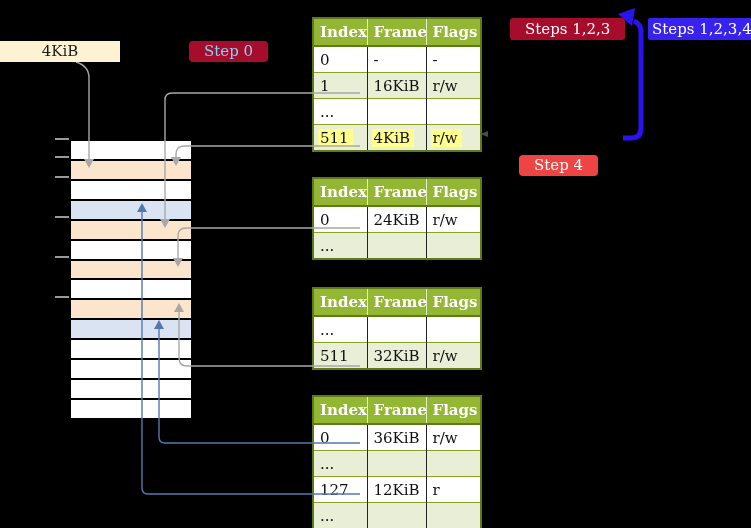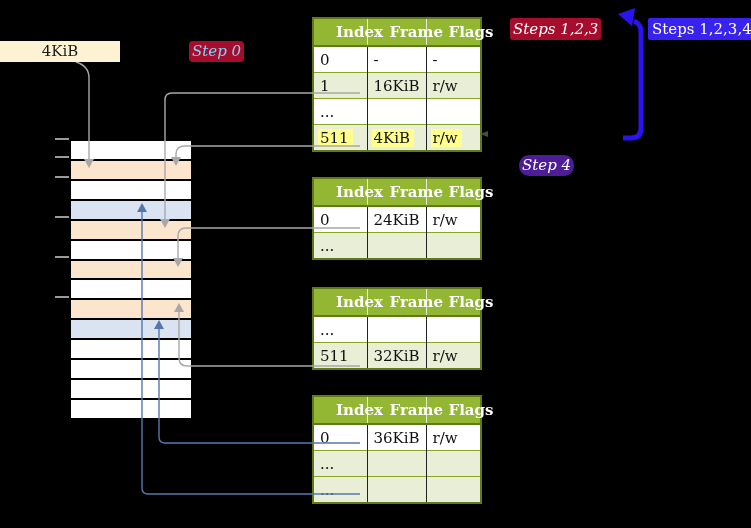--- a/index.html
+++ b/index.html
@@ -2,41 +2,41 @@
 <html style="--head-green: #94b733; --row-green: #e9eed6; --olive-dark: #5f7a1a; --olive-light: #8aa427; --mark-yellow: #ffff8e; --arrow-gray: #a8a8a8; --arrow-steel: #5478ae; --arrow-thick: #2b13f0;"><head>
 <meta charset="utf-8">
 <style>
   html,body{margin:0;padding:0;background:#000;}
   #canvas{
     position:relative;width:751px;height:528px;background:#000;overflow:hidden;
     font-family:"DejaVu Serif","Liberation Serif",serif;font-size:15px;color:#111;
   }
   
   .lbl{position:absolute;line-height:21px;text-align:center;white-space:nowrap;z-index:10;}
-  .lbl.pill{border-radius:4px;padding:0 3px;font-style:italic;}
+  .lbl.pill{border-radius:4px;padding:0 15px;}
   #frame-size-label{left:0;top:41px;width:120px;height:21px;}
   #step0-label{left:189px;top:41px;height:21px;}
   #steps123-label{left:510px;top:18px;height:22px;line-height:22px;border-radius:3px;}
   #steps1234-label{left:648px;top:18px;height:22px;line-height:22px;border-radius:2px;padding:0 4px;}
   #step4-label{left:519px;top:155px;height:21px;}
   
   #memory-stack{
     position:absolute;left:69px;top:139px;width:120px;height:277px;
     border:2px solid #000;background:#000;display:flex;flex-direction:column;row-gap:2px;z-index:1;
   }
   .mrow{flex:1;}
   .tick{position:absolute;left:55px;width:14px;height:2px;background:#9a9a9a;z-index:1;}
   
   .pt{position:absolute;left:312px;z-index:2;}
   .pt table{border-collapse:collapse;table-layout:fixed;width:168px;
     border:2px solid var(--olive-dark);}
   .pt col.c1{width:54px;} .pt col.c2{width:59px;} .pt col.c3{width:55px;}
   .pt th{
     background:var(--head-green);color:#fff;font-weight:bold;text-align:left;
-    font-size:15px;height:24px;padding:1px 0 1px 22px;border-bottom:2px solid var(--olive-dark);
+    font-size:15px;height:24px;padding:1px 0 1px 6px;border-bottom:2px solid var(--olive-dark);
   }
   .pt th+th{border-left:1px solid rgba(255,255,255,.75);}
   .pt td{
     height:25px;padding:0 0 0 6px;font-size:15px;background:#fff;
     border-top:1px solid var(--olive-light);vertical-align:middle;
   }
   .pt td+td{border-left:1px solid #222;}
   .pt tr.shade td{background:var(--row-green);}
   .hl{background:var(--mark-yellow);padding:0 4px 0 2px;margin-left:-2px;}
   
@@ -51,21 +51,21 @@
 </style>
 </head>
 <body>
 
 <div id="canvas">
 
   <div class="lbl" id="frame-size-label" style="background: rgb(253, 242, 210); color: rgb(26, 26, 26);">4KiB</div>
   <div class="lbl pill" id="step0-label" style="background: rgb(166, 13, 44); color: #7dd3fc;">Step 0</div>
   <div class="lbl pill" id="steps123-label" style="background: rgb(166, 13, 44); color: rgb(255, 255, 255);">Steps 1,2,3</div>
   <div class="lbl" id="steps1234-label" style="background: rgb(55, 34, 240); color: rgb(255, 255, 255);">Steps 1,2,3,4</div>
-  <div class="lbl pill" id="step4-label" style="background: #4c1d95; color: rgb(255, 255, 255); border-radius: 10px;">Step 4</div>
+  <div class="lbl pill" id="step4-label" style="background: #ef4444; color: rgb(255, 255, 255);">Step 4</div>
 
   <div id="memory-stack">
       <div class="mrow" style="background: rgb(255, 255, 255);"></div>
       <div class="mrow" style="background: rgb(252, 229, 205);"></div>
       <div class="mrow" style="background: rgb(255, 255, 255);"></div>
       <div class="mrow" style="background: rgb(218, 227, 241);"></div>
       <div class="mrow" style="background: rgb(252, 229, 205);"></div>
       <div class="mrow" style="background: rgb(255, 255, 255);"></div>
       <div class="mrow" style="background: rgb(252, 229, 205);"></div>
       <div class="mrow" style="background: rgb(255, 255, 255);"></div>
@@ -183,20 +183,25 @@
       </tr>
       <tr>
         <td><span>0</span></td>
         <td><span>36KiB</span></td>
         <td><span>r/w</span></td>
       </tr>
       <tr class="shade">
         <td><span>...</span></td>
         <td><span></span></td>
         <td><span></span></td>
+      </tr>
+      <tr>
+        <td><span>127</span></td>
+        <td><span>12KiB</span></td>
+        <td><span>r</span></td>
       </tr>
       <tr class="shade">
         <td><span>...</span></td>
         <td><span></span></td>
         <td><span></span></td>
       </tr>
     </tbody>
       </table>
   </div>
 

